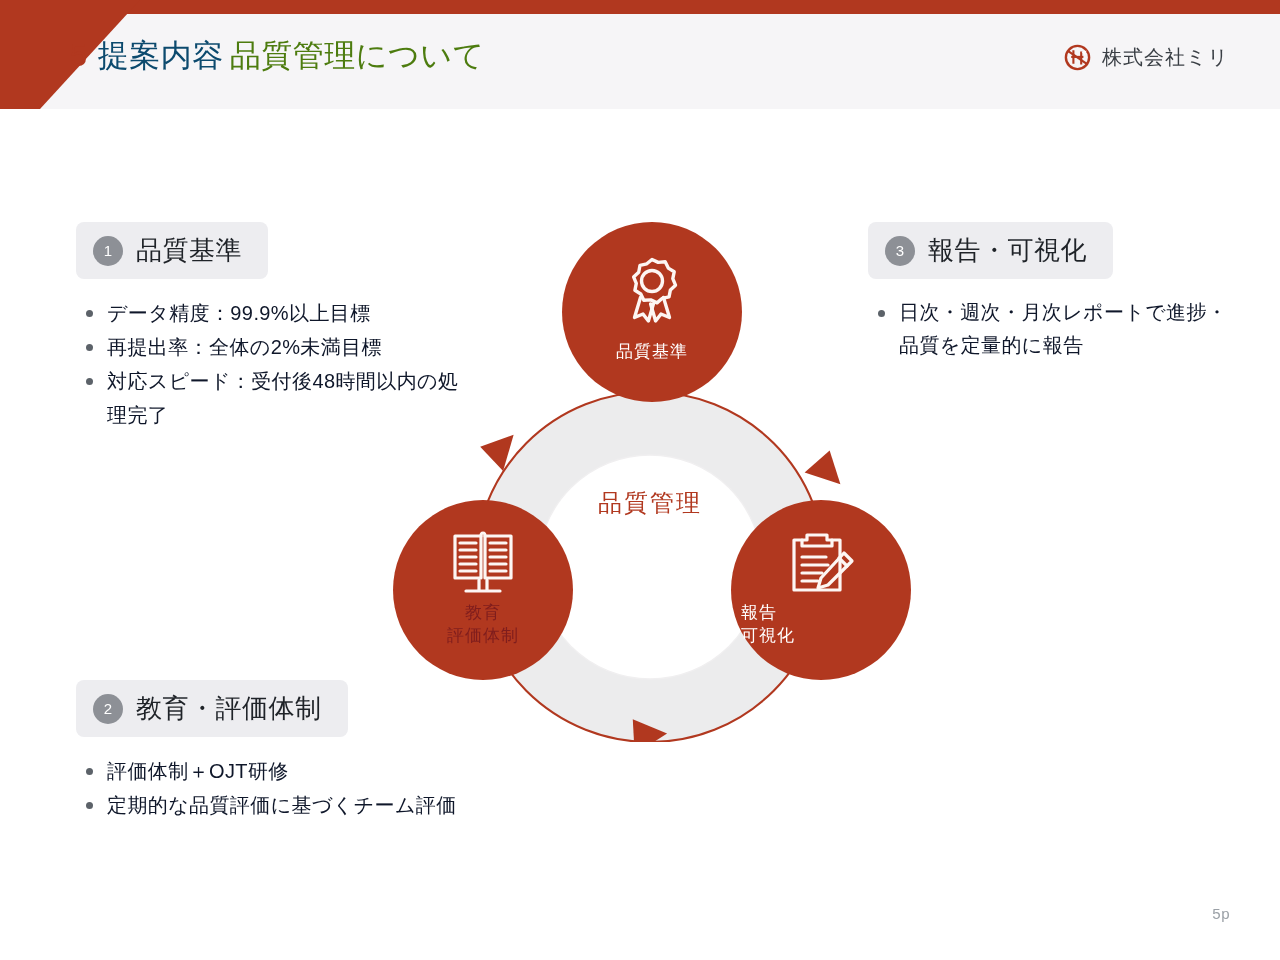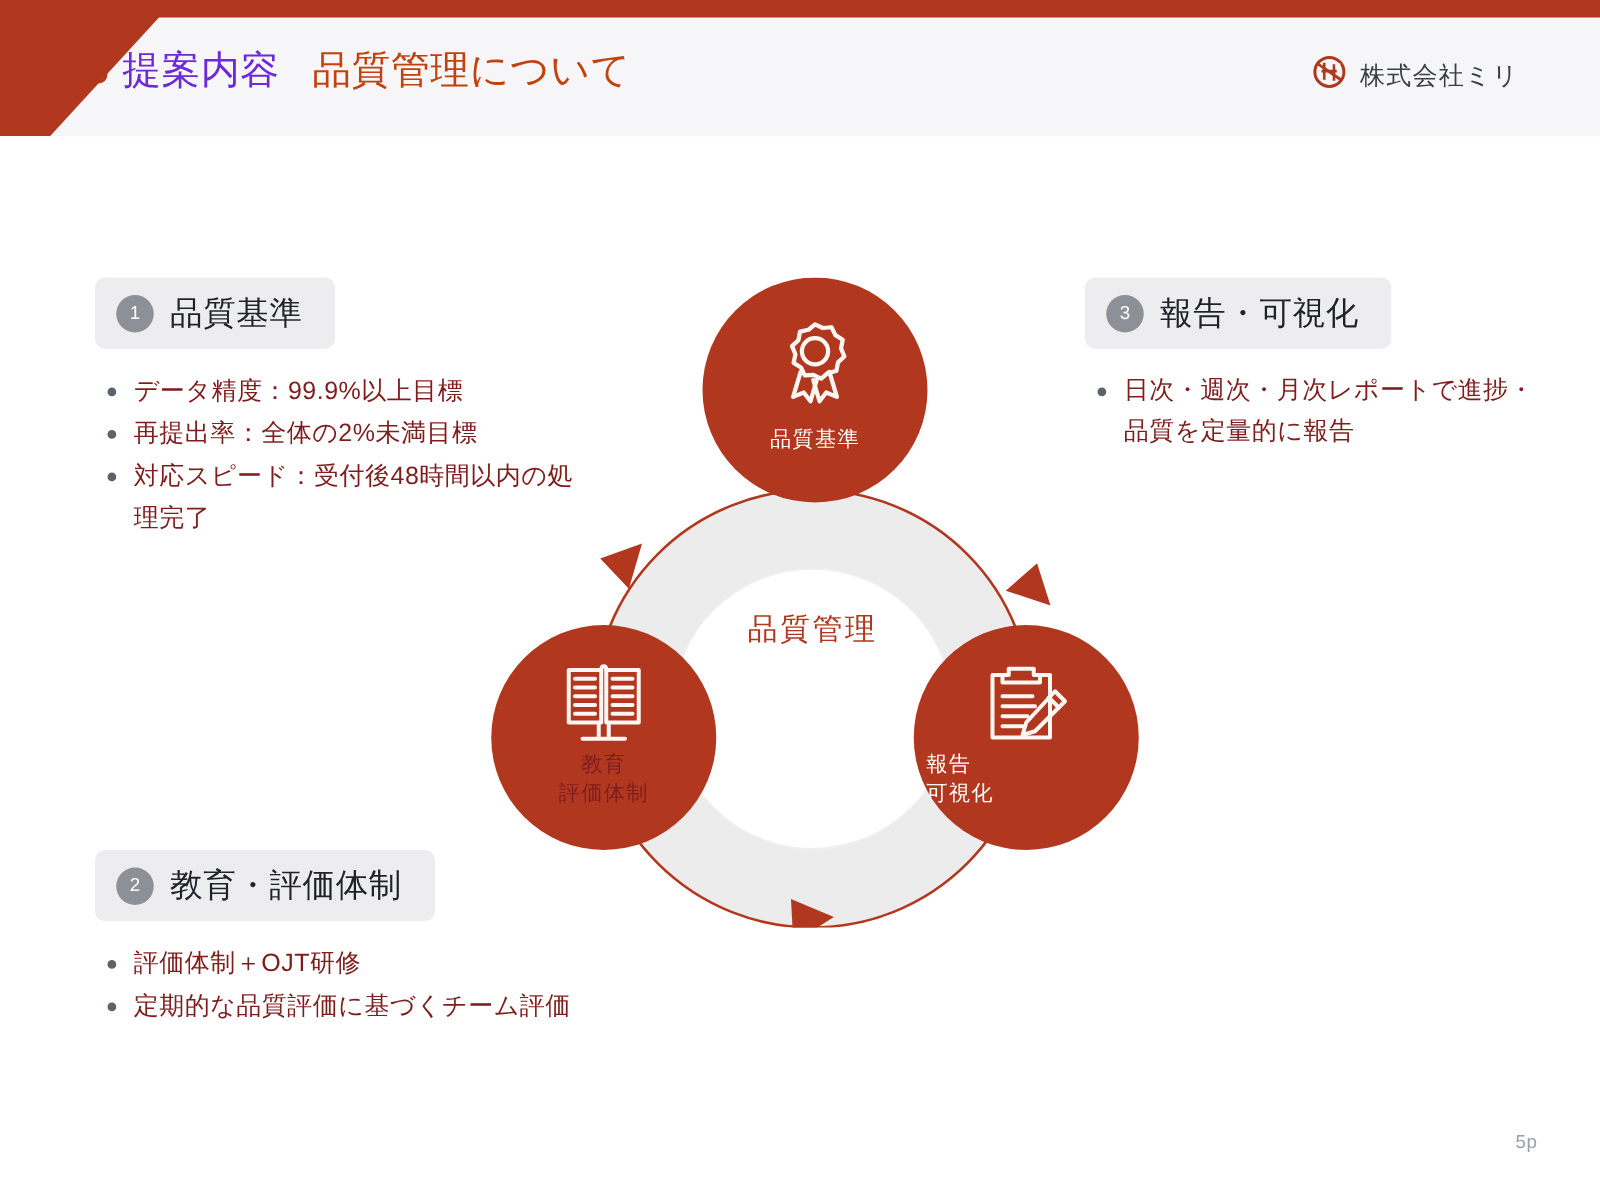--- a/index.html
+++ b/index.html
@@ -50,35 +50,35 @@
     line-height: 44px;
     white-space: nowrap;
     letter-spacing: 0.5px;
   }
   #header-title .num {
     color: #b1381f;
     font-weight: 400;
     margin-right: 10px;
   }
   #header-title .cat {
-    color: #6d28d9;
+    color: #0c4a6e;
     font-weight: 500;
-    margin-right: 26px;
+    margin-right: 6px;
     font-family: Liberation Mono, monospace;
   }
   #header-title .sub {
-    color: #c2410c;
+    color: #4d7c0f;
     font-weight: 500;
   }
   #brand-logo {
     position: absolute;
-    right: 65px;
+    right: 51px;
     top: 44px;
     display: flex;
-    align-items: center;
+    align-items: flex-start;
     gap: 11px;
   }
   #brand-logo .brand-mark { display: block; }
   #brand-logo .brand-name {
     font-size: 20px;
     color: #3a3f45;
     letter-spacing: 1px;
     font-weight: 500;
   }
 
@@ -114,21 +114,21 @@
   .panel-list {
     list-style: none;
     margin: 17px 0 0 0;
     padding: 0;
   }
   .panel-list li {
     position: relative;
     padding-left: 31px;
     font-size: 20px;
     line-height: 34px;
-    color: #7f1d1d;
+    color: #0f172a;
     letter-spacing: 0.4px;
   }
   .panel-list li::before {
     content: "";
     position: absolute;
     left: 10px;
     top: 14px;
     width: 7px; height: 7px;
     border-radius: 50%;
     background: #5c6269;

